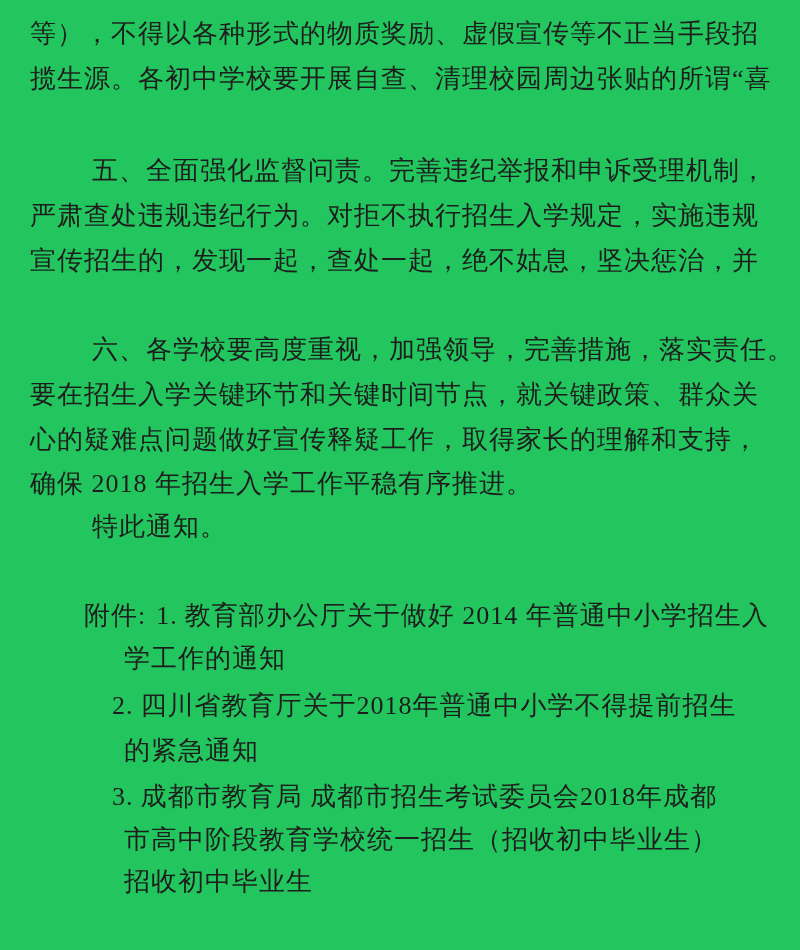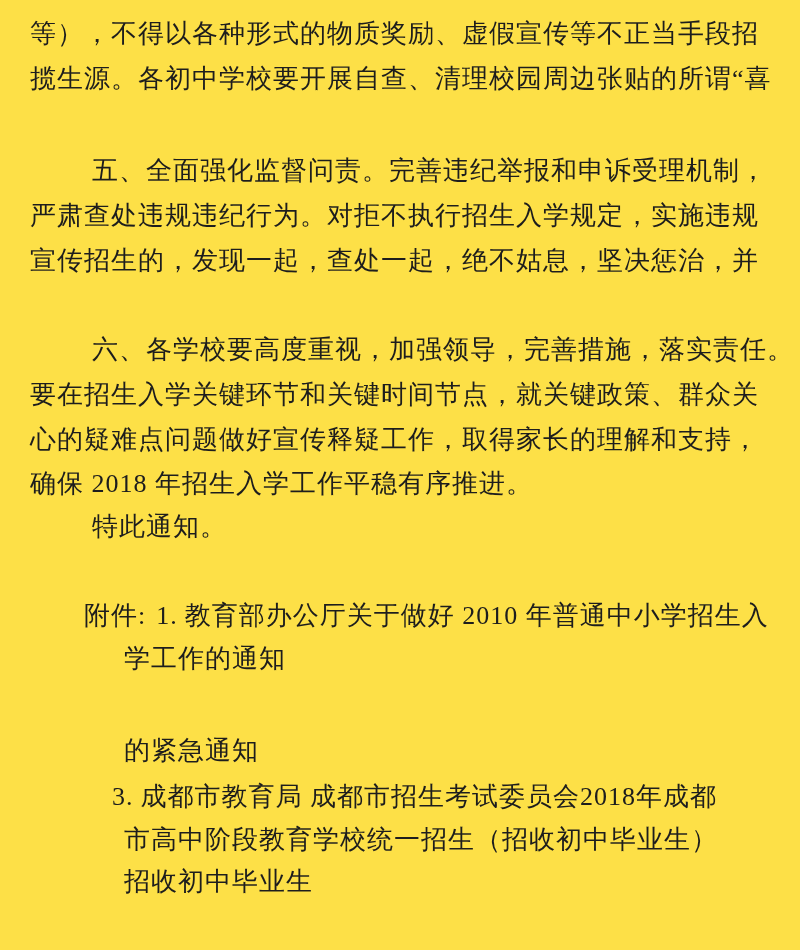--- a/index.html
+++ b/index.html
@@ -4,21 +4,21 @@
 <style>
   html, body {
     margin: 0;
     padding: 0;
     background: #e8e8e8;
   }
   .page {
     position: relative;
     width: 800px;
     height: 950px;
-    background: #fde047;
+    background: #22c55e;
     overflow: hidden;
     font-family: "Liberation Serif", "DejaVu Serif", serif;
     color: #1d1d1d;
   }
   .line {
     position: absolute;
     white-space: nowrap;
     font-size: 26px;
     line-height: 32px;
     letter-spacing: 1px;
@@ -45,24 +45,27 @@
   <div class="line m-body" style="top:245px">宣传招生的，发现一起，查处一起，绝不姑息，坚决惩治，并</div>
 
   <div class="line m-indent" style="top:334px">六、各学校要高度重视，加强领导，完善措施，落实责任。</div>
   <div class="line m-body" style="top:379px">要在招生入学关键环节和关键时间节点，就关键政策、群众关</div>
   <div class="line m-body" style="top:424px">心的疑难点问题做好宣传释疑工作，取得家长的理解和支持，</div>
   <div class="line m-body" style="top:468px">确保 2018 年招生入学工作平稳有序推进。</div>
 
   <div class="line m-indent" style="top:511px">特此通知。</div>
 
   <div class="line m-attach-label" style="top:600px">
-    <span class="att-label">附件:</span><span class="att-num">1.</span><span>教育部办公厅关于做好 2010 年普通中小学招生入</span>
+    <span class="att-label">附件:</span><span class="att-num">1.</span><span>教育部办公厅关于做好 2014 年普通中小学招生入</span>
   </div>
   <div class="line m-attach-cont" style="top:643px">学工作的通知</div>
 
+  <div class="line m-attach-num" style="top:690px">
+    <span class="att-num">2.</span><span>四川省教育厅关于2018年普通中小学不得提前招生</span>
+  </div>
   <div class="line m-attach-cont" style="top:735px">的紧急通知</div>
 
   <div class="line m-attach-num" style="top:781px">
     <span class="att-num">3.</span><span>成都市教育局 成都市招生考试委员会2018年成都</span>
   </div>
   <div class="line m-attach-cont" style="top:824px">市高中阶段教育学校统一招生（招收初中毕业生）</div>
   <div class="line m-attach-cont" style="top:866px">招收初中毕业生</div>
 
 </div>
 

